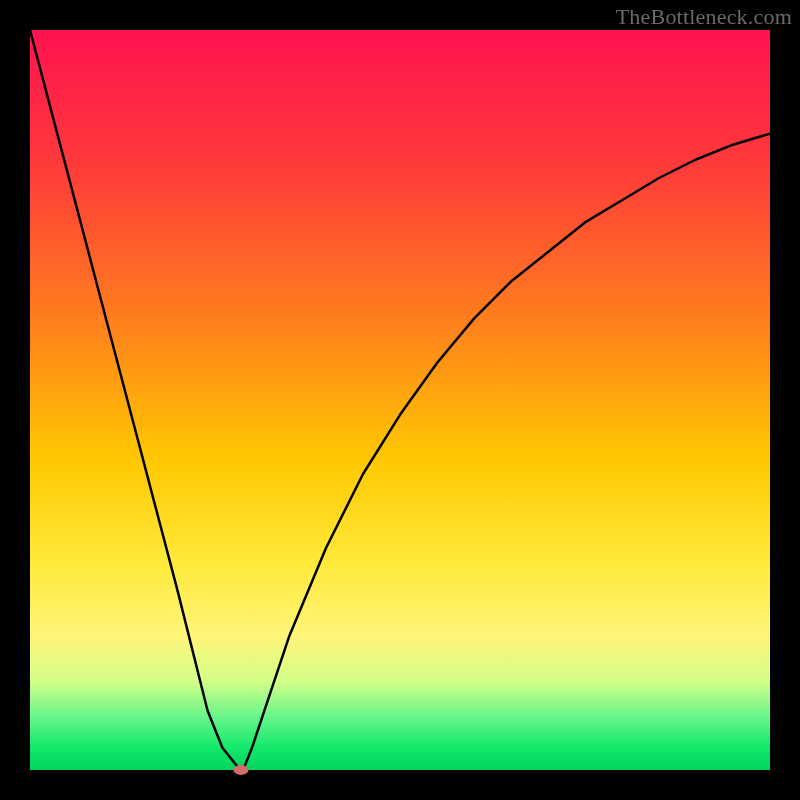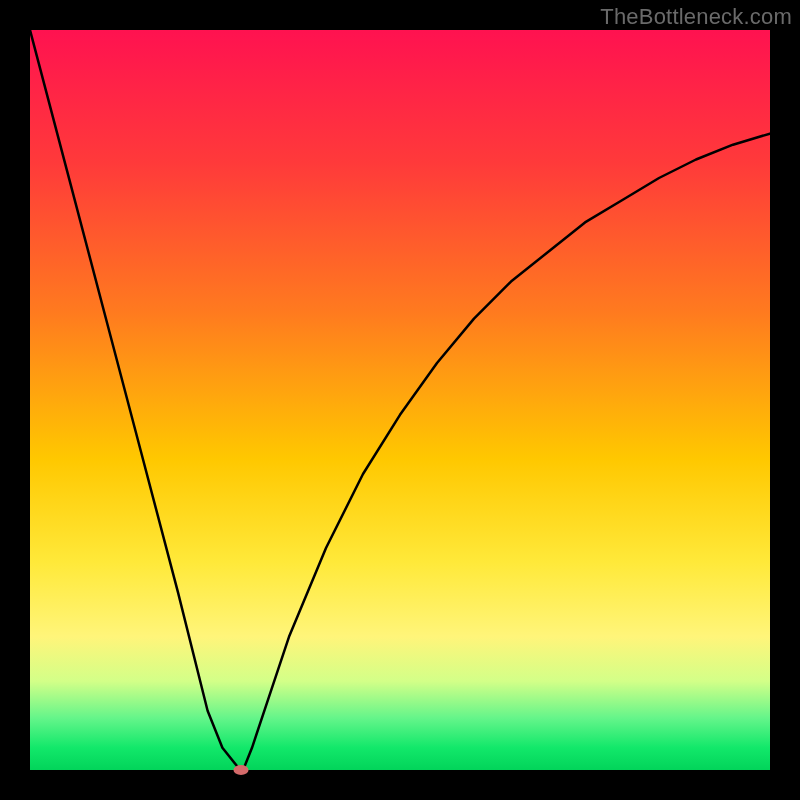--- a/index.html
+++ b/index.html
@@ -42,21 +42,21 @@
     width: 15px;
     height: 10px;
     background: #d46a6a;
     border-radius: 50%;
     transform: translate(-50%, -50%);
   }
   .watermark {
     position: absolute;
     top: 4px;
     right: 8px;
-    font-family: Liberation Sans, sans-serif;
+    font-family: Liberation Serif, serif;
     font-size: 22px;
     font-weight: 500;
     color: #6a6a6a;
     letter-spacing: 0.2px;
   }
 </style>
 </head>
 <body>
 
 <div class="frame">

